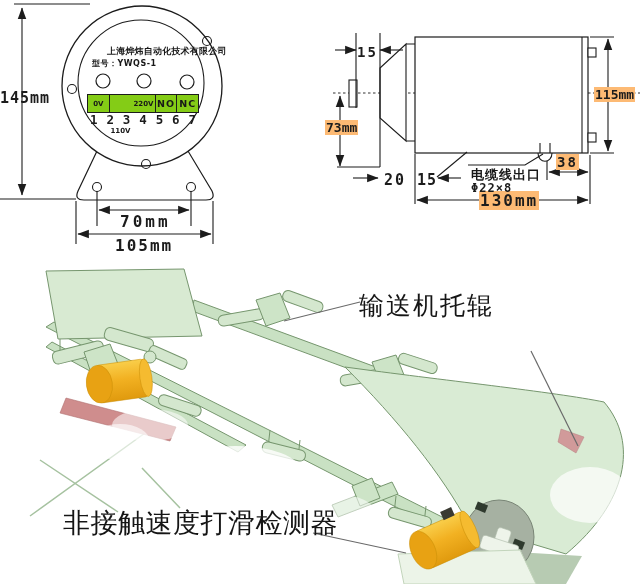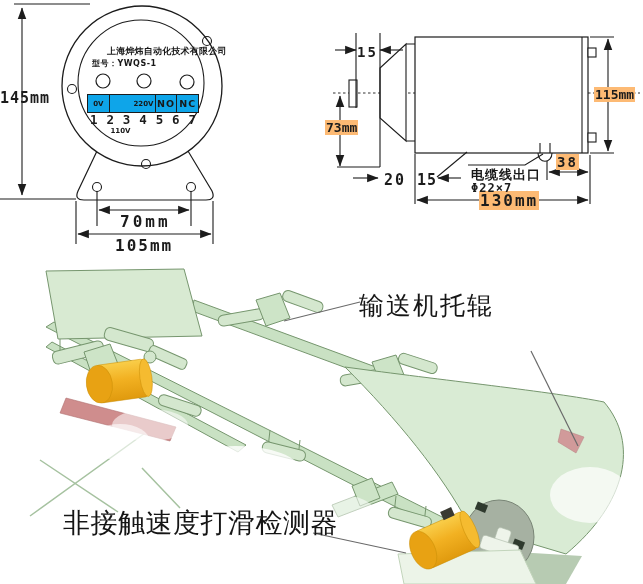--- a/index.html
+++ b/index.html
@@ -5,21 +5,21 @@
   html,body{margin:0;padding:0;background:#ffffff;}
   #stage{position:relative;width:643px;height:584px;background:#fff;overflow:hidden;
          font-family:"DejaVu Sans",sans-serif;color:#181818;}
   #art{position:absolute;left:0;top:0;}
   .txt{position:absolute;white-space:nowrap;color:#181818;}
   .dim{font-family:"DejaVu Sans Mono",monospace;font-weight:bold;color:#1c1c1c;}
   .cjk-serif{font-family:"Liberation Serif","DejaVu Serif",serif;color:#151515;}
   .halo{background:#fdba74;padding:0 1px;}
   
   #tstrip{position:absolute;left:87px;top:94px;width:112px;height:19px;
-          border:1.2px solid #1c1c1c;display:flex;box-sizing:border-box;background:#0ea5e9;}
+          border:1.2px solid #1c1c1c;display:flex;box-sizing:border-box;background:#84cc16;}
   #tstrip .cell{border-right:1px solid #1c1c1c;display:flex;align-items:center;justify-content:center;
           font-weight:bold;font-family:"DejaVu Sans",sans-serif;box-sizing:border-box;}
   #tstrip .cell:last-child{border-right:none;}
   .cv{font-size:7px;}
   .cw{font-size:9.5px;letter-spacing:1px;}
   #tnums{position:absolute;left:87px;top:112px;width:112px;display:flex;
          justify-content:space-between;padding:0 3px;box-sizing:border-box;
          font-family:"DejaVu Sans Mono",monospace;font-weight:bold;font-size:12.5px;color:#1c1c1c;}
   
   #wlist{position:absolute;left:237px;top:20px;font-family:"DejaVu Sans Mono","DejaVu Sans",monospace;
@@ -245,18 +245,18 @@
 
 
 <div class="txt dim" style="left:357px;top:44px;font-size:14px;letter-spacing:2px;">15</div>
 <div class="txt dim halo" style="left:594px;top:87px;font-size:13px;">115mm</div>
 <div class="txt dim halo" style="left:325px;top:120px;font-size:13px;">73mm</div>
 <div class="txt dim" style="left:384px;top:171px;font-size:15px;letter-spacing:2px;">20</div>
 <div class="txt dim" style="left:417px;top:171px;font-size:15px;letter-spacing:1px;">15</div>
 <div class="txt dim halo" style="left:556px;top:154px;font-size:14px;letter-spacing:2px;">38</div>
 <div class="txt dim halo" style="left:479px;top:191px;font-size:16px;letter-spacing:2px;">130mm</div>
 <div class="txt" style="left:471px;top:166px;font-size:13px;font-weight:bold;letter-spacing:1px;">电缆线出口</div>
-<div class="txt dim" style="left:471px;top:181px;font-size:12px;letter-spacing:1px;">Φ22×7</div>
+<div class="txt dim" style="left:471px;top:181px;font-size:12px;letter-spacing:1px;">Φ22×8</div>
 
 <div class="txt cjk-serif" style="left:359px;top:289px;font-size:25px;letter-spacing:2px;">输送机托辊</div>
 <div class="txt cjk-serif" style="left:63px;top:505px;font-size:27px;letter-spacing:0.5px;">非接触速度打滑检测器</div>
 
 </div>
 
 </body></html>

